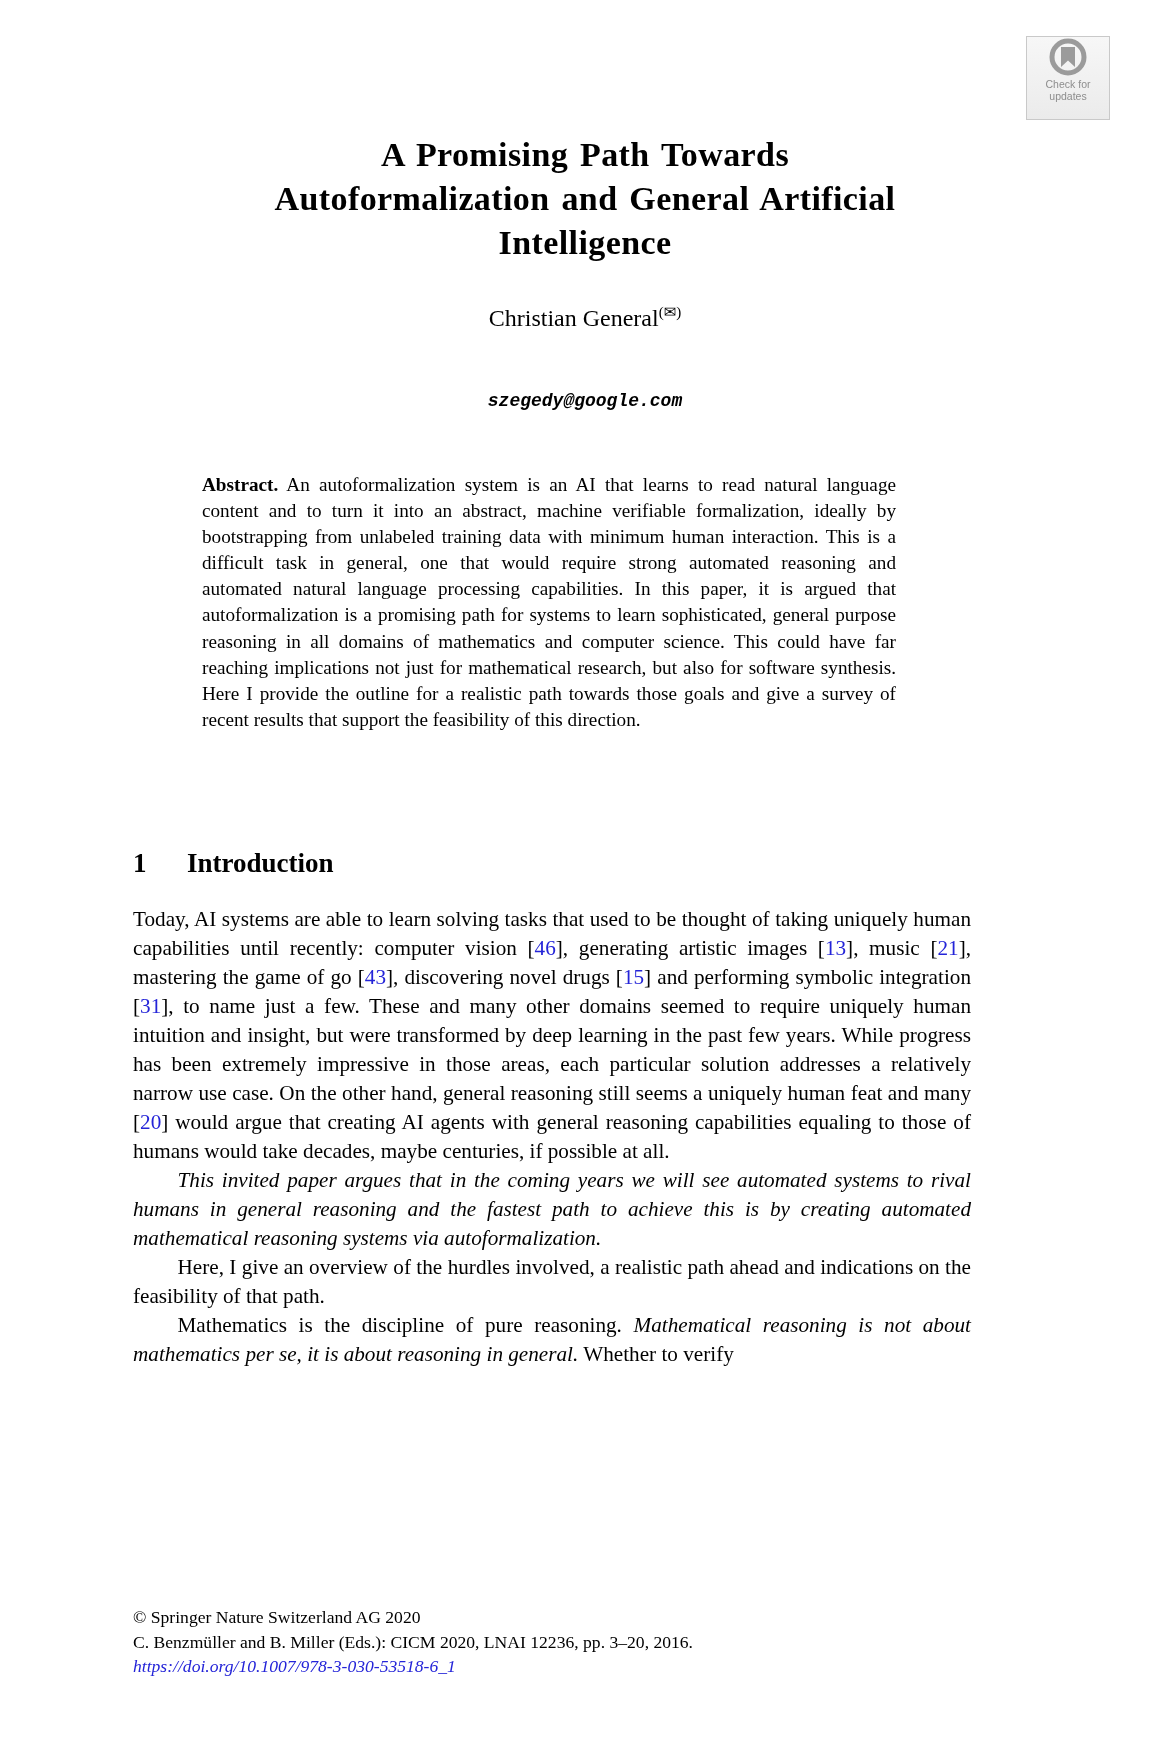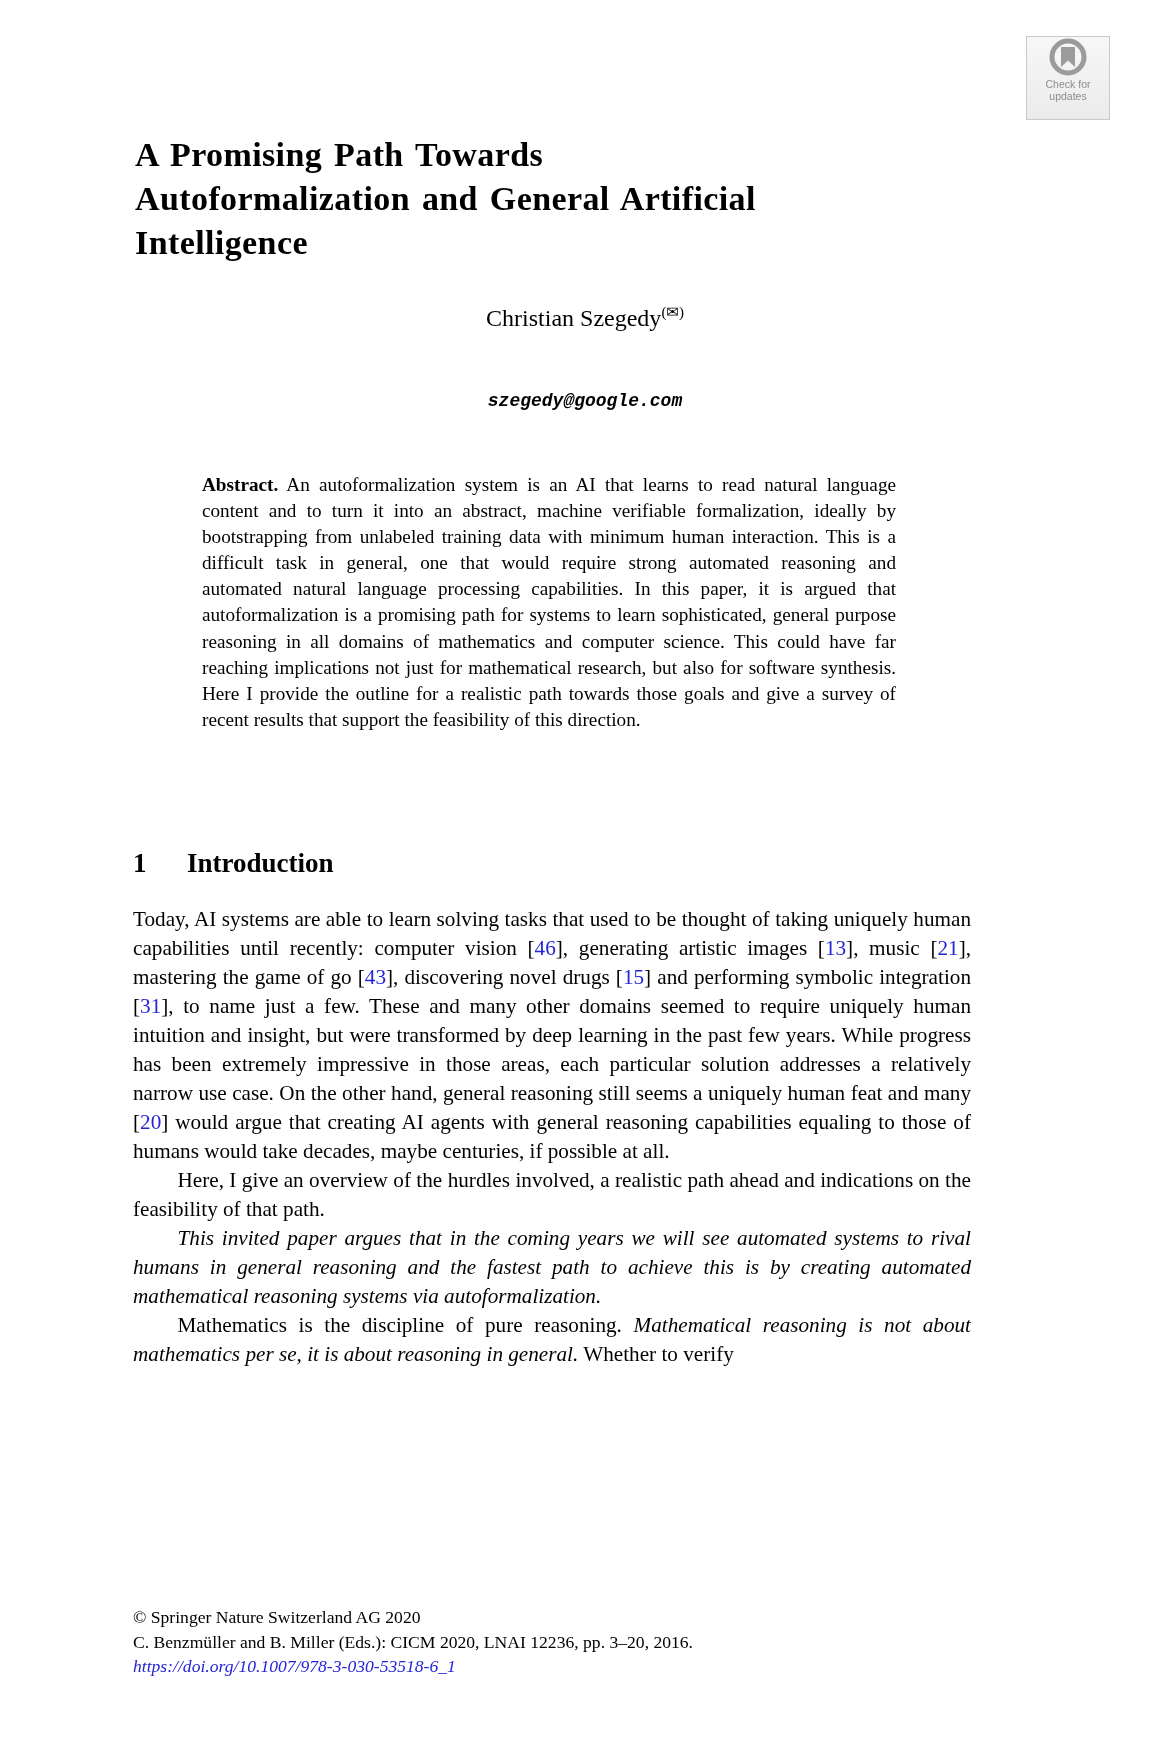--- a/index.html
+++ b/index.html
@@ -50,21 +50,21 @@
     color: #8d8d8d;
     text-align: center;
   }
 
   
   .title {
     position: absolute;
     top: 110px;
     left: 135px;
     width: 900px;
-    text-align: left;
+    text-align: center;
     font-size: 34px;
     line-height: 44px;
     font-weight: bold;
     letter-spacing: 0.4px;
     word-spacing: 3px;
   }
 
   
   .author {
     position: absolute;
@@ -196,41 +196,41 @@
     </div>
   </div>
 
   <h1 class="title">
     <span>A Promising Path Towards</span><br>
     <span>Autoformalization and General Artificial</span><br>
     <span>Intelligence</span>
   </h1>
 
   <div class="author">
-    <span>Christian Szegedy</span><sup>(✉)</sup>
+    <span>Christian General</span><sup>(✉)</sup>
   </div>
 
 
   <div class="email">szegedy@google.com</div>
 
   <div class="abstract">
     <span class="lead">Abstract.</span><span> An autoformalization system is an AI that learns to read natural language content and to turn it into an abstract, machine verifiable formalization, ideally by bootstrapping from unlabeled training data with minimum human interaction. This is a difficult task in general, one that would require strong automated reasoning and automated natural language processing capabilities. In this paper, it is argued that autoformalization is a promising path for systems to learn sophisticated, general purpose reasoning in all domains of mathematics and computer science. This could have far reaching implications not just for mathematical research, but also for software synthesis. Here I provide the outline for a realistic path towards those goals and give a survey of recent results that support the feasibility of this direction.</span>
   </div>
 
   <div class="section-heading">
     <span class="secnum">1</span><span>Introduction</span>
   </div>
 
   <div class="body">
 
     <p><span>Today, AI systems are able to learn solving tasks that used to be thought of taking uniquely human capabilities until recently: computer vision [</span><span class="cite"><span class="num">46</span></span><span>], generating artistic images [</span><span class="cite"><span class="num">13</span></span><span>], music [</span><span class="cite"><span class="num">21</span></span><span>], mastering the game of go [</span><span class="cite"><span class="num">43</span></span><span>], discovering novel drugs [</span><span class="cite"><span class="num">15</span></span><span>] and performing symbolic integration [</span><span class="cite"><span class="num">31</span></span><span>], to name just a few. These and many other domains seemed to require uniquely human intuition and insight, but were transformed by deep learning in the past few years. While progress has been extremely impressive in those areas, each particular solution addresses a relatively narrow use case. On the other hand, general reasoning still seems a uniquely human feat and many [</span><span class="cite"><span class="num">20</span></span><span>] would argue that creating AI agents with general reasoning capabilities equaling to those of humans would take decades, maybe centuries, if possible at all.</span></p>
 
+    <p class="indent"><em>This invited paper argues that in the coming years we will see automated systems to rival humans in general reasoning and the fastest path to achieve this is by creating automated mathematical reasoning systems via autoformalization.</em></p>
+
     <p class="indent">Here, I give an overview of the hurdles involved, a realistic path ahead and indications on the feasibility of that path.</p>
-
-    <p class="indent"><em>This invited paper argues that in the coming years we will see automated systems to rival humans in general reasoning and the fastest path to achieve this is by creating automated mathematical reasoning systems via autoformalization.</em></p>
 
     <p class="indent"><span>Mathematics is the discipline of pure reasoning. </span><em>Mathematical reasoning is not about mathematics per se, it is about reasoning in general.</em><span> Whether to verify</span></p>
 
   </div>
 
   <div class="footer">
     <div class="line"><span class="copy-glyph">©</span><span> Springer Nature Switzerland AG 2020</span></div>
     <div class="line">C. Benzmüller and B. Miller (Eds.): CICM 2020, LNAI 12236, pp. 3–20, 2016.</div>
     <div class="line doi">https://doi.org/10.1007/978-3-030-53518-6_1</div>
   </div>

